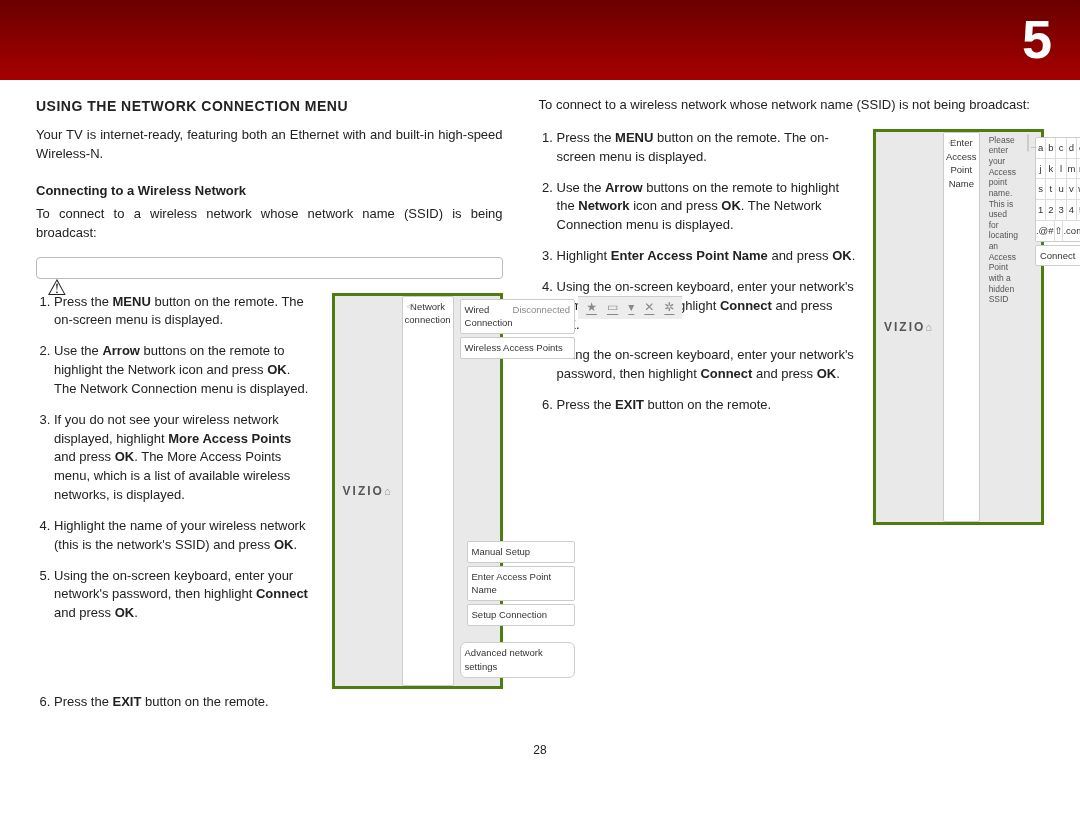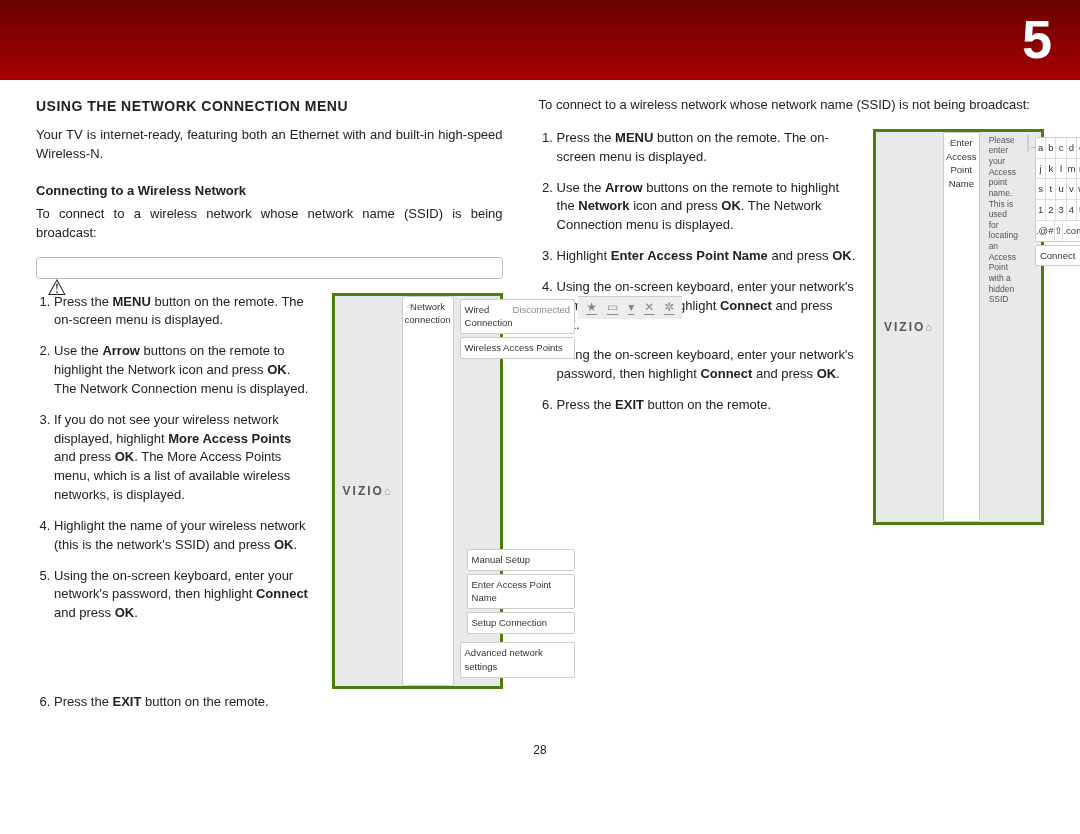--- a/index.html
+++ b/index.html
@@ -26,21 +26,21 @@
   .vizio { font-family: Arial, sans-serif; font-weight:700; font-size:12px; letter-spacing:2px; color:#555;}
   .home { font-size:11px; color:#999; }
   .crumb { background:#fff; border:1px solid #ccc; margin:0 3px; text-align:center; padding:3px 2px; position:relative; border-radius:2px;}
   .crumb .back { position:absolute; left:4px; top:3px; color:#bbb; font-size:9px;}
   .listrow { background:#ffffff; border:1px solid #ccc; margin:3px 3px 0; padding:3px 4px; display:flex; justify-content:space-between; border-radius:2px;}
   .opt { background:#fff; border:1px solid #ccc; margin:3px 3px 0; padding:3px 4px; border-radius:2px;}
   .panel-body { flex:1; }
   .panel-body.withgap { display:flex; flex-direction:column; }
   .blank-fill { flex:1; }
   .stack { margin-top:6px;padding-left:7px; }
-  .adv { margin-top:8px; margin-bottom:8px;}
+  .adv { margin-top:16px; margin-bottom:8px;border-radius:6px;}
   .footbar { height:22px; border-top:1px solid #ccc; background:#ededed; display:flex; align-items:center; gap:10px; padding:0 8px; color:#888; font-size:12px;}
   .footbar span { text-decoration:underline; text-underline-offset:3px;}
   
   .desc { font-size:8.5px; padding:3px 6px; line-height:1.25; color:#555;}
   .inputbox { border:1px solid #ccc; background:#fff; height:16px; margin:2px 3px; border-radius:2px; position:relative;}
   .inputbox .caret{ position:absolute; left:3px; top:1px; color:#aaa;}
   .kbd { display:flex; flex-direction:column; border:1px solid #ccc; margin:5px 3px 0; border-radius:2px; overflow:hidden;}
   .kbd-row { display:flex; border-bottom:1px solid #ddd;}
   .kbd-row:last-child{border-bottom:none;}
   .key { flex:1; text-align:center; padding:3px 0; border-right:1px solid #ddd; background:#fff; font-size:9.5px;}

